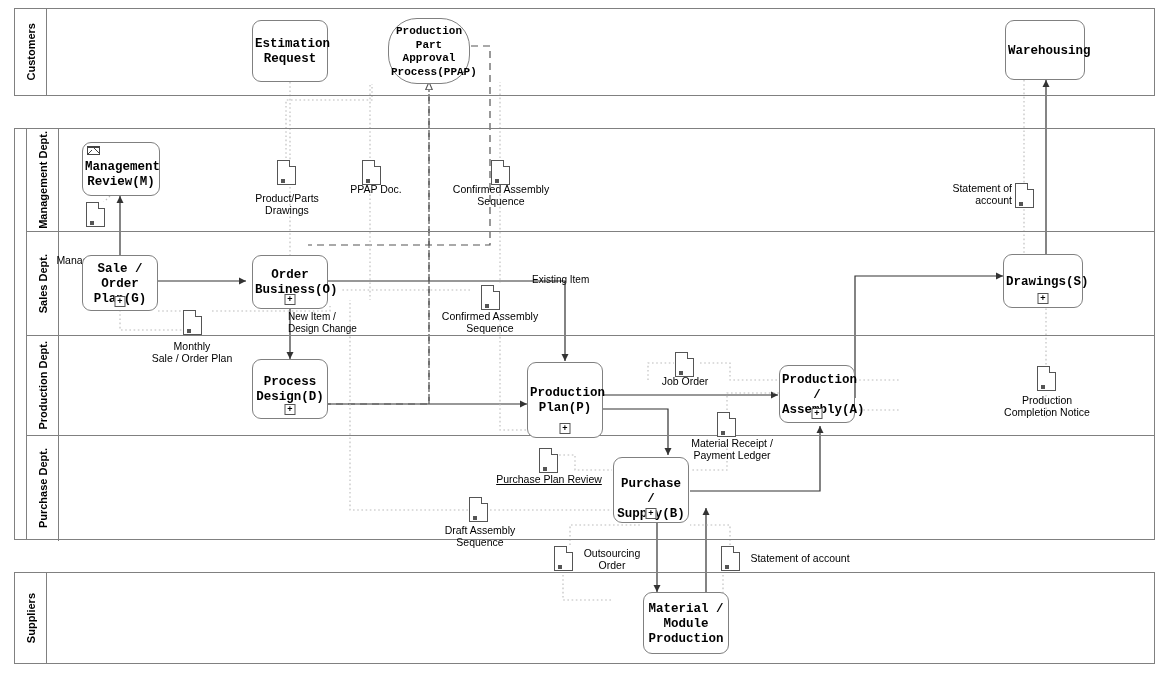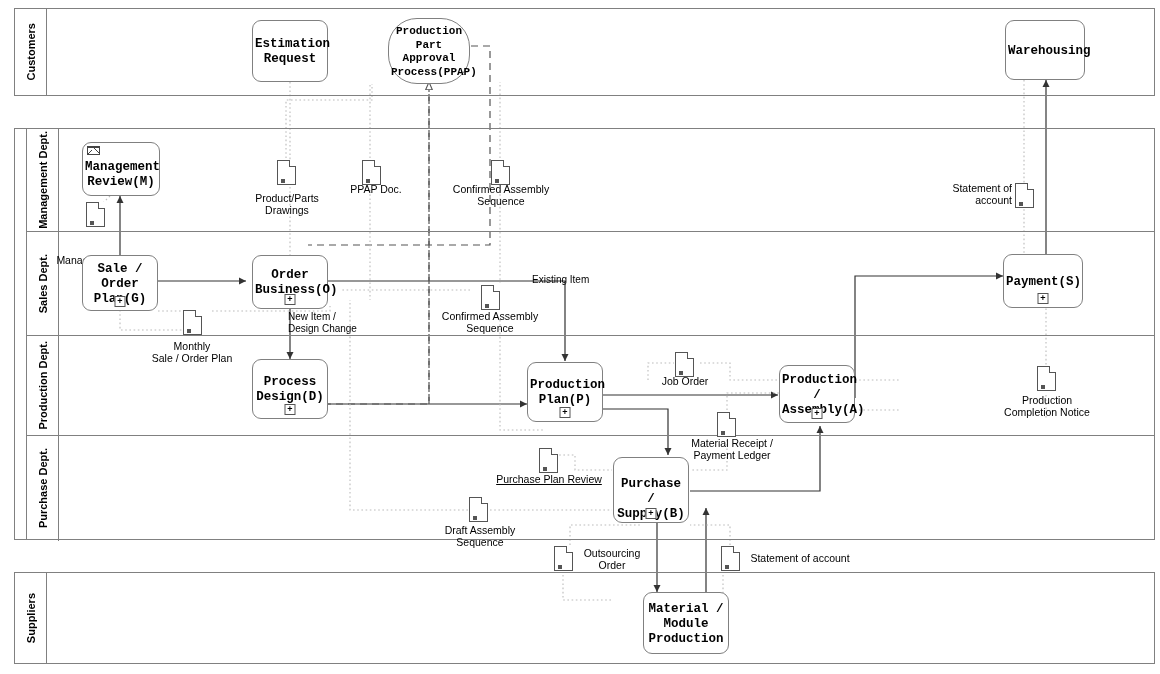--- a/index.html
+++ b/index.html
@@ -365,31 +365,31 @@
     <span class="plus">+</span>
   </div>
 
   <div class="task" style="left:252px; top:255px; width:76px; height:54px;">
     <div class="tlabel">Order
 Business(O)</div>
     <span class="plus">+</span>
   </div>
 
   <div class="task" style="left:1003px; top:254px; width:80px; height:54px;">
-    <div class="tlabel">Payment(S)</div>
+    <div class="tlabel">Drawings(S)</div>
     <span class="plus">+</span>
   </div>
 
   <div class="task" style="left:252px; top:359px; width:76px; height:60px;">
     <div class="tlabel">Process
 Design(D)</div>
     <span class="plus">+</span>
   </div>
 
-  <div class="task" style="left:527px; top:362px; width:76px; height:60px;">
+  <div class="task" style="left:527px; top:362px; width:76px; height:76px;">
     <div class="tlabel">Production
 Plan(P)</div>
     <span class="plus">+</span>
   </div>
 
   <div class="task" style="left:779px; top:365px; width:76px; height:58px;">
     <div class="tlabel">Production /
 Assembly(A)</div>
     <span class="plus">+</span>
   </div>

